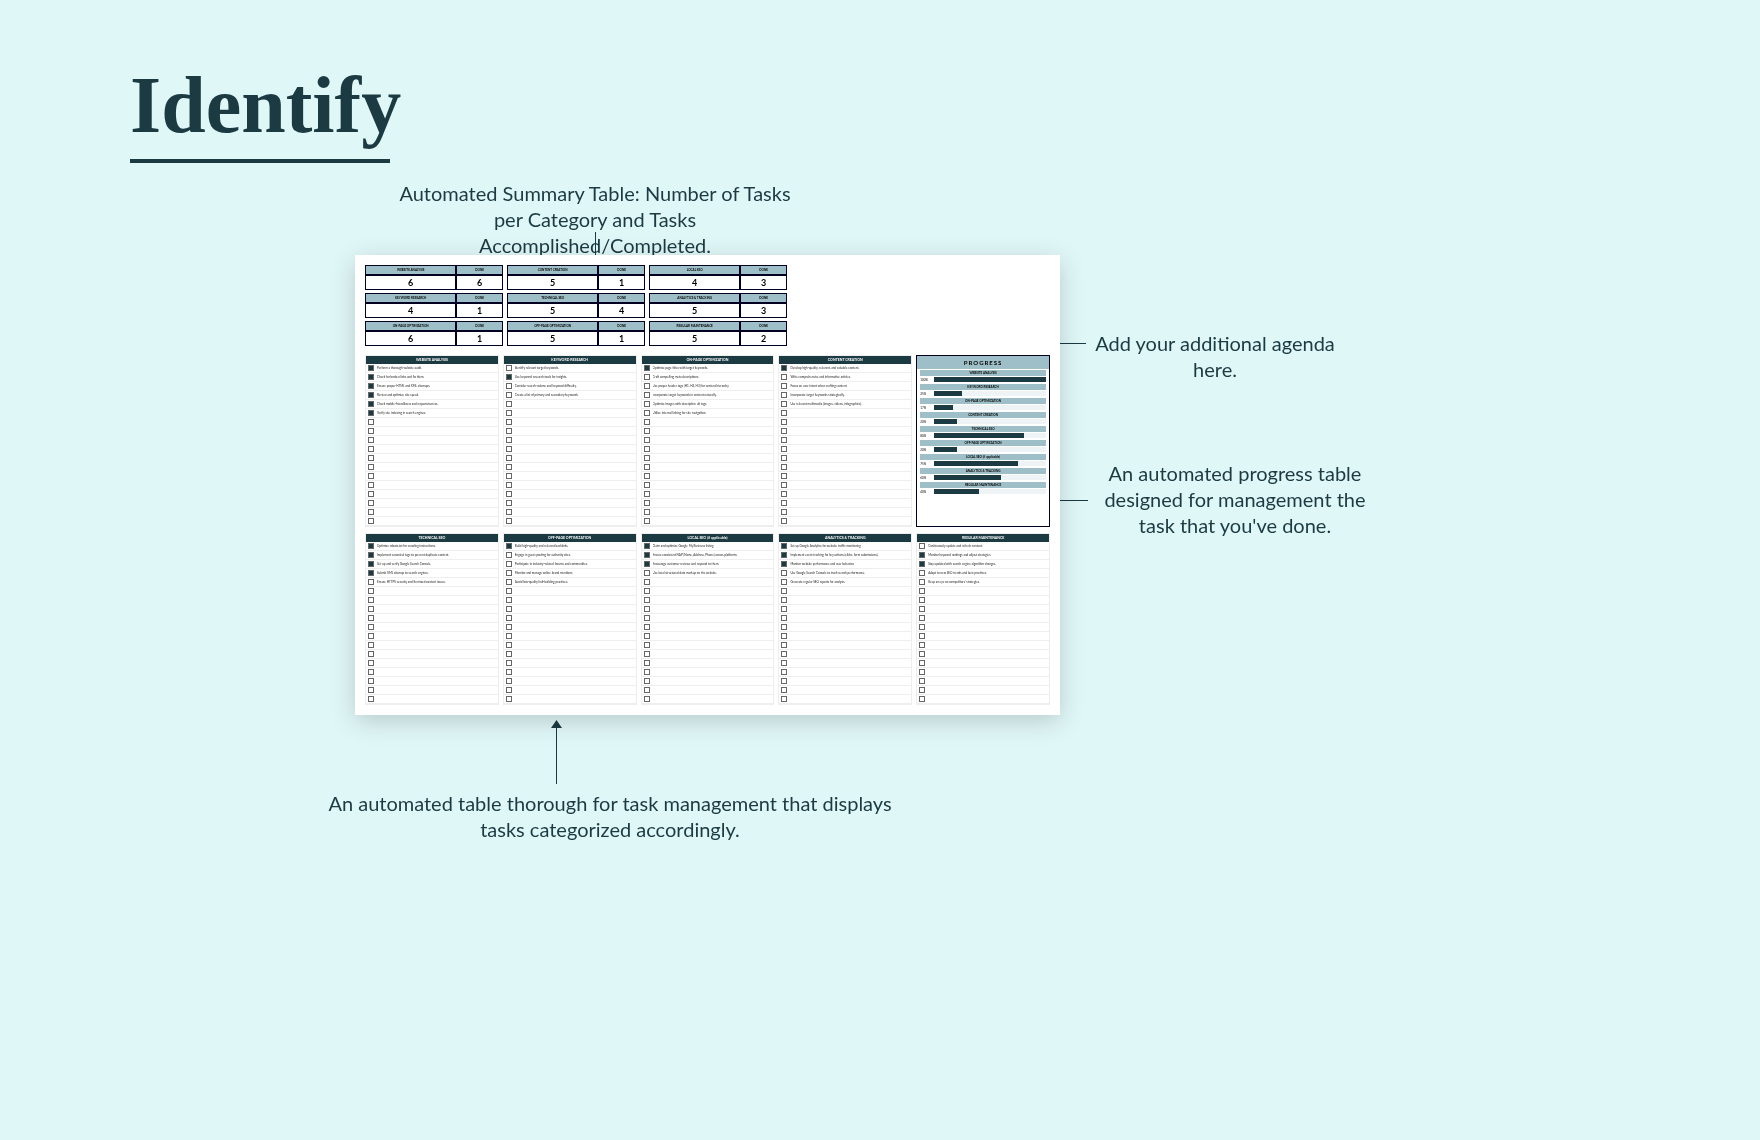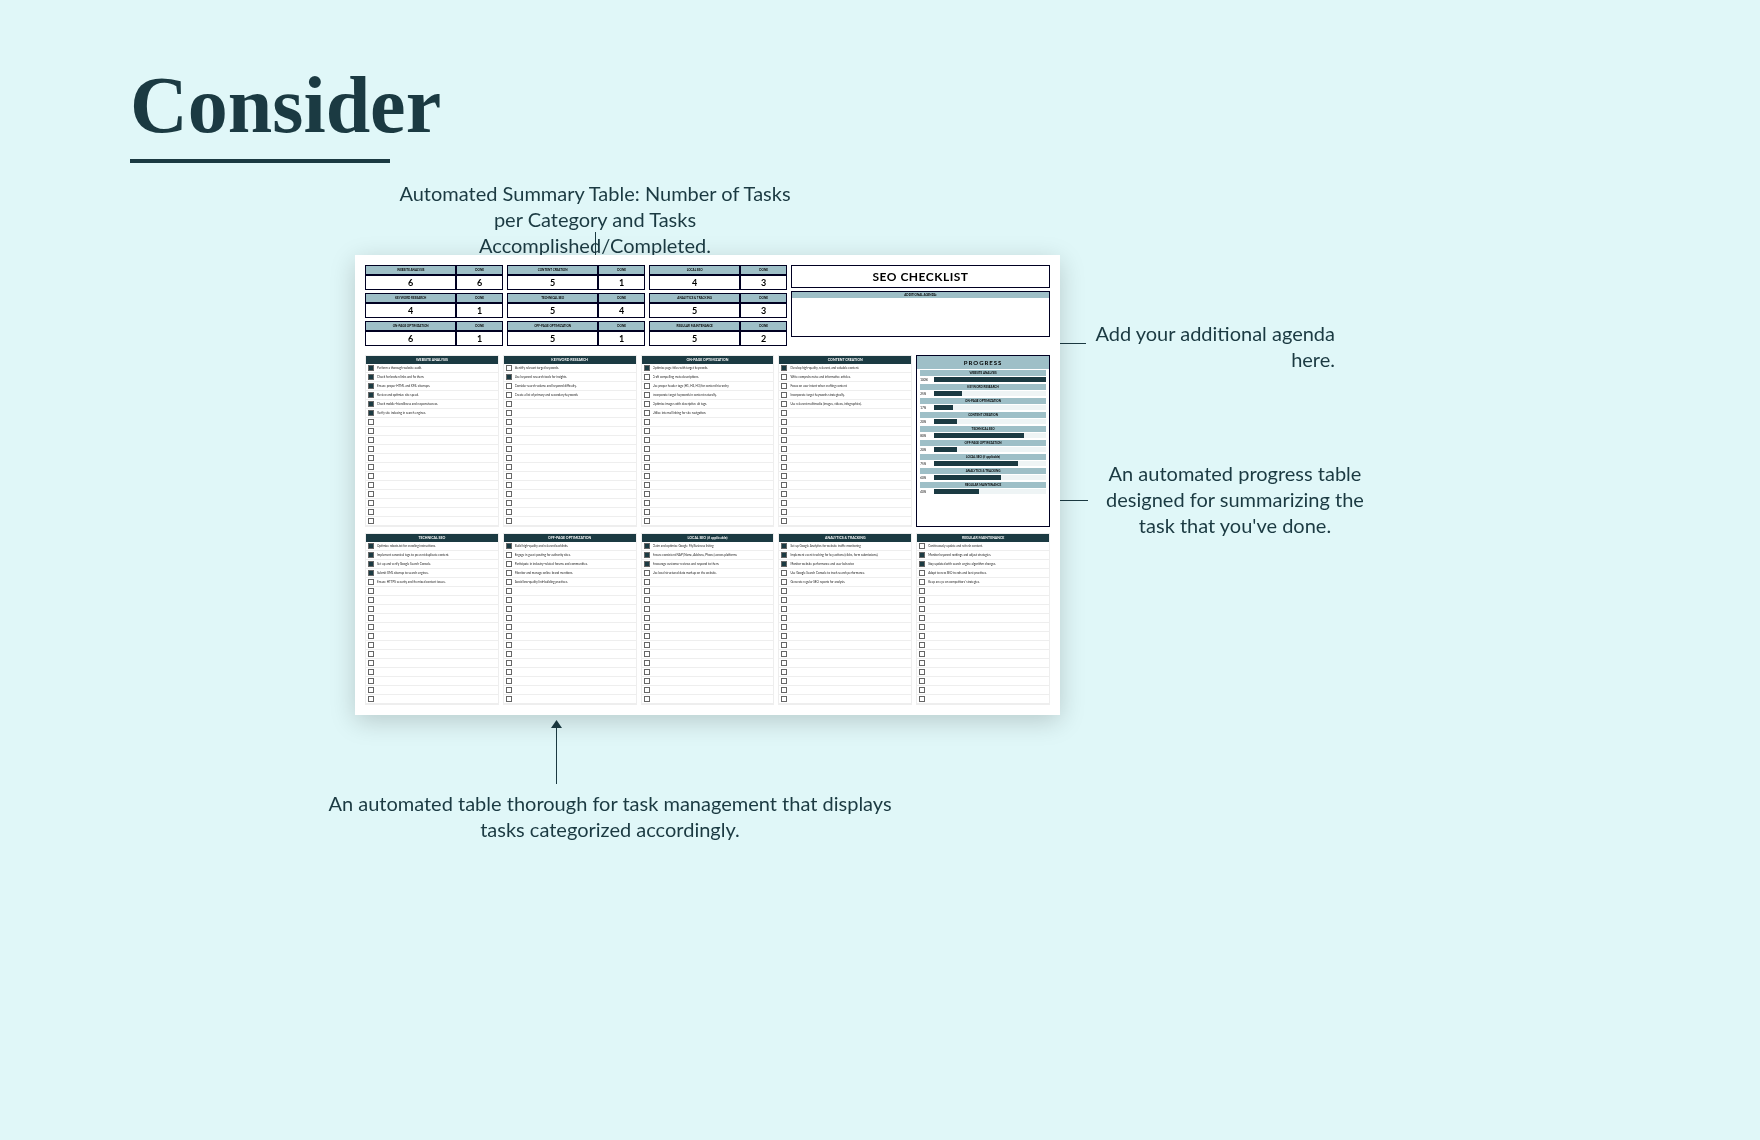--- a/index.html
+++ b/index.html
@@ -32,39 +32,39 @@
 .prog-cat{background:#9ebfc7;font-size:3px;font-weight:700;text-align:center;padding:1px 0;margin-bottom:1px}
 .prog-row{display:flex;align-items:center;gap:2px}
 .prog-pct{font-size:3px;width:12px}
 .prog-bar{flex:1;height:5px;background:#eef4f5;position:relative}
 .prog-fill{height:100%;background:#1b3a42}
 .task-grid2{display:grid;grid-template-columns:repeat(5,1fr);gap:4px;margin-top:6px}
 </style>
 </head>
 <body>
 
-<div class="page-title">Consider</div>
+<div class="page-title">Identify</div>
 <div class="title-underline"></div>
 
 <div class="annot" style="left:395px;top:180px;width:400px">Automated Summary Table: Number of Tasks per
 Category and Tasks Accomplished/Completed.</div>
 <div class="arrow-line" style="left:595px;top:232px;width:1px;height:42px"></div>
 <svg style="position:absolute;left:590px;top:270px" width="11" height="8">
     <polygon points="5.5,8 0,0 11,0" fill="#1b3a42"></polygon>
   </svg>
 
-<div class="annot right" style="left:1095px;top:320px;width:240px;text-align:right">Add your additional
+<div class="annot right" style="left:1095px;top:330px;width:240px;text-align:center">Add your additional
 agenda here.</div>
 <div class="arrow-line" style="left:1026px;top:343px;width:60px;height:1px"></div>
 <svg style="position:absolute;left:1020px;top:338px" width="8" height="11">
     <polygon points="0,5.5 8,0 8,11" fill="#1b3a42"></polygon>
   </svg>
 
 <div class="annot right" style="left:1095px;top:460px;width:280px;text-align:center">An automated progress table
-designed for summarizing the
+designed for management the
 task that you've done.</div>
 <div class="arrow-line" style="left:1036px;top:500px;width:52px;height:1px"></div>
 <svg style="position:absolute;left:1030px;top:495px" width="8" height="11">
     <polygon points="0,5.5 8,0 8,11" fill="#1b3a42"></polygon>
   </svg>
 
 <div class="annot" style="left:310px;top:790px;width:600px">An automated table thorough for task management that displays
 tasks categorized accordingly.</div>
 <div class="arrow-line" style="left:556px;top:726px;width:1px;height:58px"></div>
 <svg style="position:absolute;left:551px;top:720px" width="11" height="8">
@@ -164,27 +164,20 @@
               <div style="flex:2">REGULAR MAINTENANCE</div>
               <div style="flex:1">DONE</div>
             </div>
             <div class="sum-val">
               <div style="flex:2">5</div>
               <div style="flex:1">2</div>
             </div>
           </div>
         </div>
       </div>
-    <div style="flex:1">
-      <div class="sc-title">SEO CHECKLIST</div>
-      <div class="agenda-box">
-        <div class="agenda-hdr">ADDITIONAL AGENDA:</div>
-        <div class="agenda-body"></div>
-      </div>
-    </div>
   </div>
   <div class="task-grid" id="grid-top">
       <div class="task-col">
         <div class="task-hdr">WEBSITE ANALYSIS</div>
         <div class="task-row">
           <div class="cb ck"></div>
           <div class="task-txt">Perform a thorough website audit.</div>
         </div>
         <div class="task-row">
           <div class="cb ck"></div>

